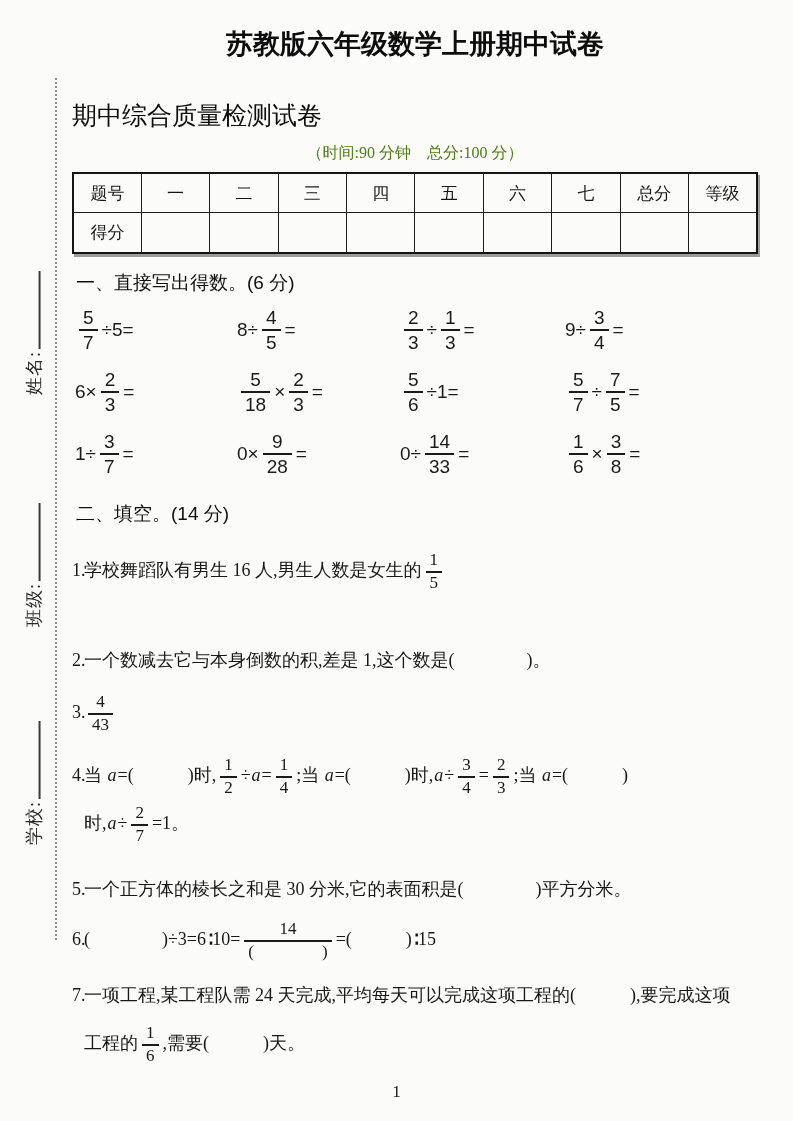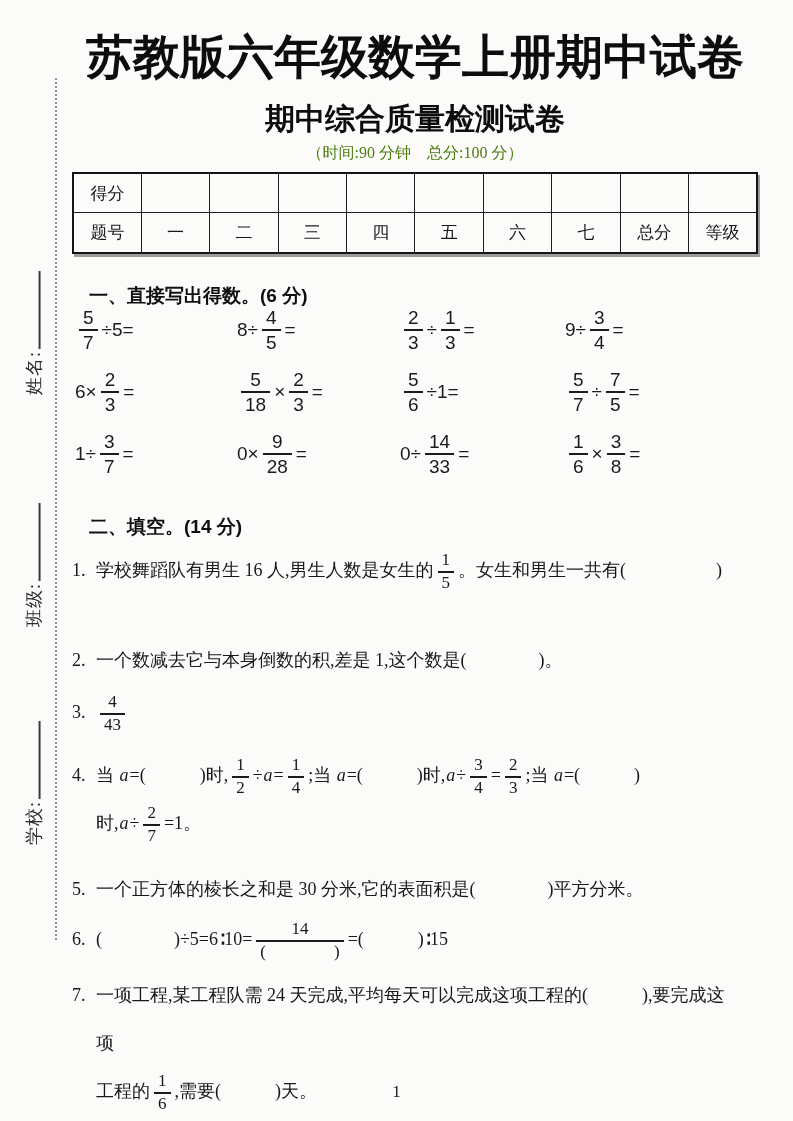--- a/index.html
+++ b/index.html
@@ -15,57 +15,57 @@
     border-left:2px dotted #8f8f8f;}
   .side-field{position:absolute;left:33px;width:0;height:0;}
   .side-inner{position:absolute;transform:translate(-50%,-50%) rotate(-90deg);
     white-space:nowrap;font-size:18px;color:#2a2a2a;letter-spacing:1px;}
   .side-blank{display:inline-block;width:78px;height:1.05em;
     border-bottom:2px solid #3a3a3a;vertical-align:baseline;margin-left:2px;}
 
   
   .main{position:absolute;left:72px;top:0;width:686px;height:1121px;}
   .banner-title{position:absolute;top:26px;left:0;width:100%;margin:0;text-align:center;
-    font-family:"Liberation Sans",sans-serif;font-weight:900;font-size:47px;color:#0d0d0d;}
-  .exam-title{position:absolute;top:99px;left:0;width:100%;margin:0;text-align:center;
-    font-family:"Liberation Sans",sans-serif;font-weight:700;font-size:30px;color:#0d0d0d;}
+    font-family:"Liberation Sans",sans-serif;font-weight:900;font-size:27px;color:#0d0d0d;}
+  .exam-title{position:absolute;top:99px;left:0;width:100%;margin:0;text-align:left;
+    font-family:"Liberation Sans",sans-serif;font-weight:400;font-size:25px;color:#0d0d0d;}
   .exam-meta{position:absolute;top:143px;left:0;width:100%;text-align:center;
     font-size:16px;color:#4d7c0f;}
 
   
   .score-table{position:absolute;top:172px;left:0;width:686px;border-collapse:collapse;
     table-layout:fixed;border:2px solid #141414;box-shadow:2px 3px 0 rgba(40,40,40,.45);}
   .score-table td{border:1px solid #1c1c1c;text-align:center;font-size:17px;padding:0;
     color:#161616;}
   .score-table tr:first-child td{height:38px;}
   .score-table tr:last-child td{height:39px;}
 
   
-  .sec-head{position:absolute;left:0;margin:17px;
-    font-family:"Liberation Sans",sans-serif;font-weight:700;font-size:19px;color:#0f0f0f;}
+  .sec-head{position:absolute;left:0;margin:4px;
+    font-family:"Liberation Sans",sans-serif;font-weight:400;font-size:19px;color:#0f0f0f;}
   .sec-head.s1{top:266px;}
   .sec-head.s2{top:497px;}
 
   
   .calc-grid{position:absolute;top:299px;left:3px;width:660px;display:grid;
     grid-template-columns:162px 163px 165px 157px;grid-auto-rows:62px;
     font-family:"Liberation Sans",sans-serif;font-size:19px;color:#1b1b1b;}
   .calc-item{display:flex;align-items:center;white-space:nowrap;}
 
   
   .frac{display:inline-block;vertical-align:middle;text-align:center;
     margin:0 4px;line-height:1.12;}
   .frac .num{display:block;padding:0 4px 1px;}
   .frac .den{display:block;border-top:2px solid #1b1b1b;padding:1px 4px 0;}
 
   
   .fill-item{position:absolute;width:668px;line-height:48px;font-size:18px;color:#181818;}
   .fill-item .frac{line-height:1.1;font-size:17px;}
   .q-num{position:absolute;left:0;top:0;}
-  .q-content{margin-left:24px;}
+  .q-content{margin-left:12px;}
   .var{font-style:italic;font-family:"Liberation Serif",serif;padding:0 1px;}
 
   .page-num{position:absolute;top:1082px;left:0;width:793px;text-align:center;
     font-size:17px;color:#1c1c1c;}
 </style>
 </head>
 <body>
 
 <div class="page">
 
@@ -82,44 +82,44 @@
       </div>
     </div>
 
   <div class="main">
     <h1 class="banner-title">苏教版六年级数学上册期中试卷</h1>
     <h2 class="exam-title">期中综合质量检测试卷</h2>
     <div class="exam-meta">（时间:90 分钟　总分:100 分）</div>
 
     <table class="score-table">
       <tbody id="score-body">
-          <tr>
-            <td>得分</td>
-            <td></td>
-            <td></td>
-            <td></td>
-            <td></td>
-            <td></td>
-            <td></td>
-            <td></td>
-            <td></td>
-            <td></td>
-          </tr>
           <tr>
             <td>题号</td>
             <td>一</td>
             <td>二</td>
             <td>三</td>
             <td>四</td>
             <td>五</td>
             <td>六</td>
             <td>七</td>
             <td>总分</td>
             <td>等级</td>
           </tr>
+          <tr>
+            <td>得分</td>
+            <td></td>
+            <td></td>
+            <td></td>
+            <td></td>
+            <td></td>
+            <td></td>
+            <td></td>
+            <td></td>
+            <td></td>
+          </tr>
         </tbody>
     </table>
 
     <h3 class="sec-head s1">一、直接写出得数。(6 分)</h3>
     <div class="calc-grid" id="calc-grid">
         <div class="calc-item">
           <span class="frac">
             <span class="num">5</span>
             <span class="den">7</span>
           </span>
@@ -227,41 +227,41 @@
             <span class="den">8</span>
           </span>
           <span class="t">=</span>
         </div>
       </div>
 
     <h3 class="sec-head s2">二、填空。(14 分)</h3>
     <div id="fill-list">
         <div class="fill-item" style="top: 546px;">
           <span class="q-num">1.</span>
-          <div class="q-content"><span class="t">学校舞蹈队有男生 16 人,男生人数是女生的</span><span class="frac"><span class="num">1</span><span class="den">5</span></span><span class="t">。女生和男生一共有(　　　　　)</span><br></div>
+          <div class="q-content"><span class="t">学校舞蹈队有男生 16 人,男生人数是女生的</span><span class="frac"><span class="num">1</span><span class="den">5</span></span><br></div>
         </div>
         <div class="fill-item" style="top: 636px;">
           <span class="q-num">2.</span>
           <div class="q-content"><span class="t">一个数减去它与本身倒数的积,差是 1,这个数是(　　　　)。</span></div>
         </div>
         <div class="fill-item" style="top: 688px;">
           <span class="q-num">3.</span>
           <div class="q-content"><span class="frac"><span class="num">4</span><span class="den">43</span></span></div>
         </div>
         <div class="fill-item" style="top: 751px;">
           <span class="q-num">4.</span>
           <div class="q-content"><span class="t">当 </span><em class="var">a</em><span class="t">=(　　　)时,</span><span class="frac"><span class="num">1</span><span class="den">2</span></span><span class="t">÷</span><em class="var">a</em><span class="t">=</span><span class="frac"><span class="num">1</span><span class="den">4</span></span><span class="t">;当 </span><em class="var">a</em><span class="t">=(　　　)时,</span><em class="var">a</em><span class="t">÷</span><span class="frac"><span class="num">3</span><span class="den">4</span></span><span class="t">=</span><span class="frac"><span class="num">2</span><span class="den">3</span></span><span class="t">;当 </span><em class="var">a</em><span class="t">=(　　　)</span><br><span class="t">时,</span><em class="var">a</em><span class="t">÷</span><span class="frac"><span class="num">2</span><span class="den">7</span></span><span class="t">=1。</span></div>
         </div>
         <div class="fill-item" style="top: 865px;">
           <span class="q-num">5.</span>
           <div class="q-content"><span class="t">一个正方体的棱长之和是 30 分米,它的表面积是(　　　　)平方分米。</span></div>
         </div>
         <div class="fill-item" style="top: 915px;">
           <span class="q-num">6.</span>
-          <div class="q-content"><span class="t">(　　　　)÷5=6∶10=</span><span class="frac"><span class="num">14</span><span class="den">(　　　　)</span></span><span class="t">=(　　　)∶15</span></div>
+          <div class="q-content"><span class="t">(　　　　)÷3=6∶10=</span><span class="frac"><span class="num">14</span><span class="den">(　　　　)</span></span><span class="t">=(　　　)∶15</span></div>
         </div>
         <div class="fill-item" style="top: 971px;">
           <span class="q-num">7.</span>
           <div class="q-content"><span class="t">一项工程,某工程队需 24 天完成,平均每天可以完成这项工程的(　　　),要完成这项</span><br><span class="t">工程的</span><span class="frac"><span class="num">1</span><span class="den">6</span></span><span class="t">,需要(　　　)天。</span></div>
         </div>
       </div>
   </div>
 
   <div class="page-num">1</div>
 </div>

